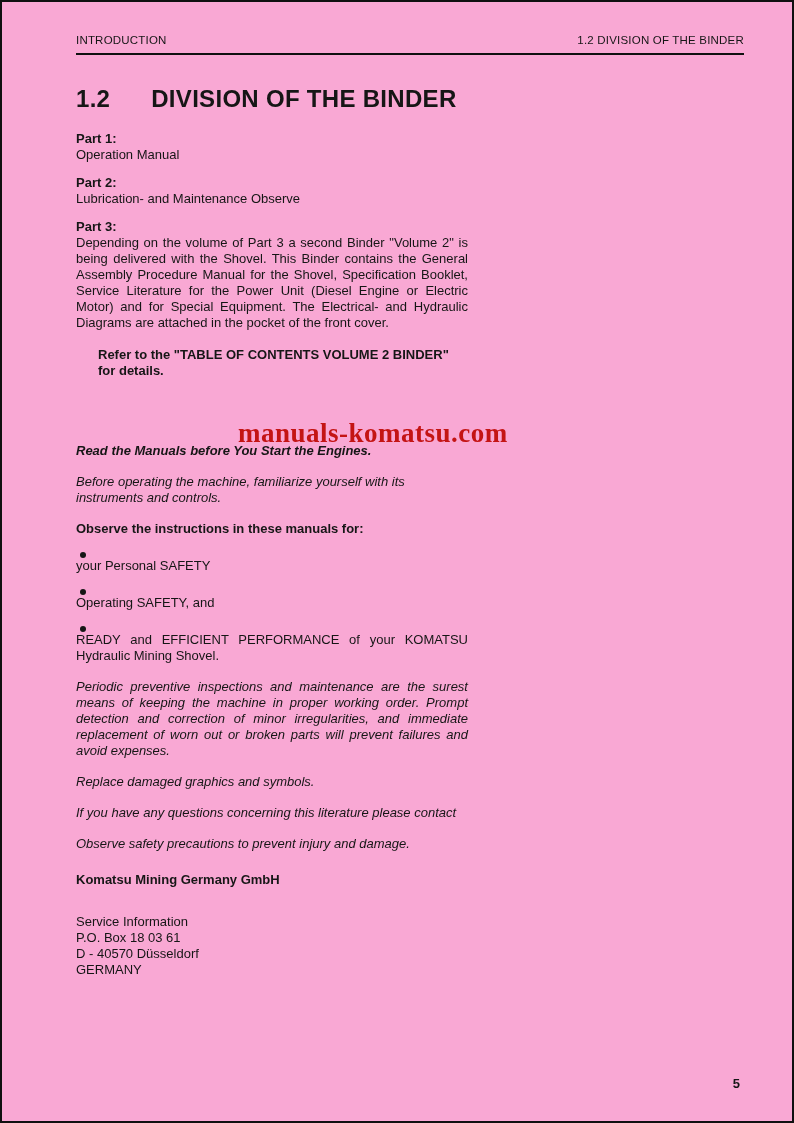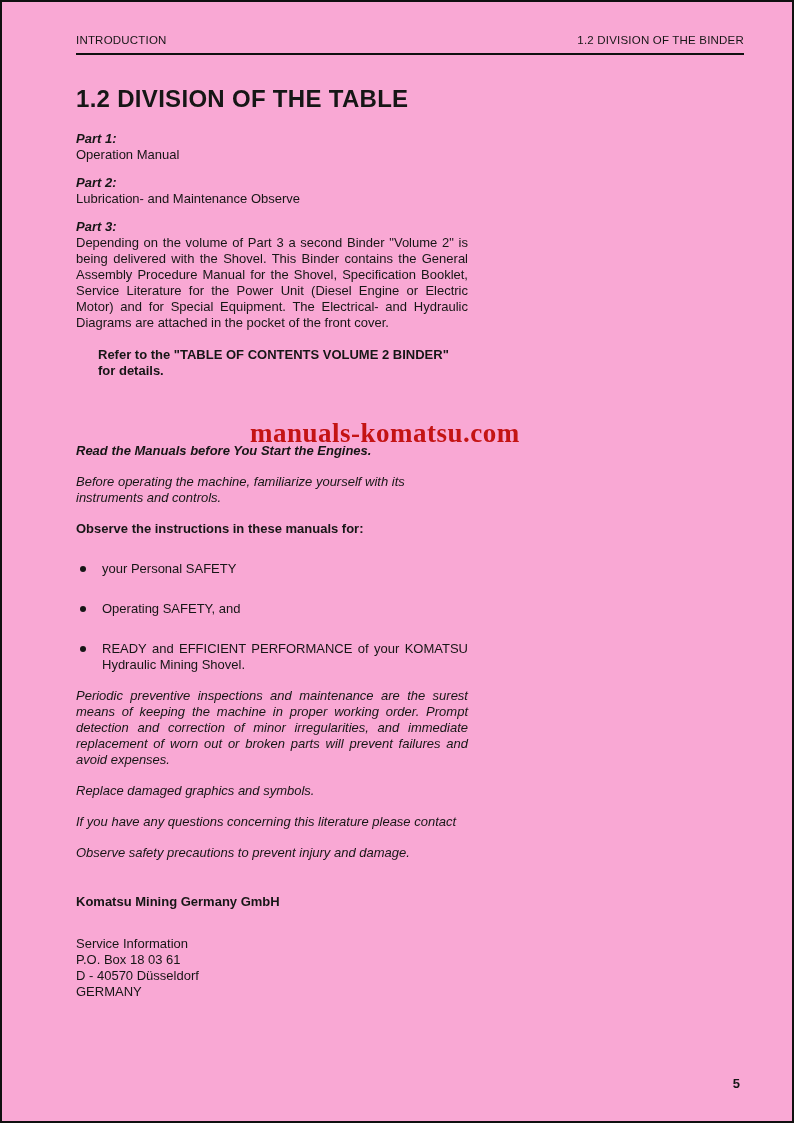--- a/index.html
+++ b/index.html
@@ -25,70 +25,71 @@
     padding-bottom: 7px;
     font-size: 11.5px;
     letter-spacing: 0.2px;
   }
   .title {
     margin-top: 30px;
     font-size: 24px;
     font-weight: bold;
     letter-spacing: 0.3px;
   }
-  .title .num { display: inline-block; }
+  .title .num { display: inline-block; margin-right: 34px; }
   .content {
     width: 392px;
     margin-top: 18px;
     font-size: 13px;
     line-height: 16px;
   }
   .part { margin-top: 12px; }
-  .part-label { font-weight: bold; font-style: italic; }
+  .part-label { font-weight: bold; }
   .justified { text-align: justify; }
   .note {
     font-weight: bold;
     margin: 16px 0 0 22px;
     width: 368px;
   }
   .watermark {
     position: absolute;
     top: 416px;
-    left: 248px;
+    left: 236px;
     font-family: "Liberation Serif", serif;
     font-weight: bold;
     font-size: 27px;
     letter-spacing: 0.5px;
     white-space: nowrap;
   }
   .read-heading {
     margin-top: 64px;
     font-weight: bold;
     font-style: italic;
   }
   .para { margin-top: 15px; font-style: italic; }
   .observe-heading {
     margin-top: 15px;
     font-weight: bold;
   }
   .bullet {
     display: flex;
-    margin-top: 24px;
+    margin-top: 10px;
+    flex-direction: column;
   }
   .bullet .dot {
     flex: 0 0 6px;
     width: 6px;
     height: 6px;
     border-radius: 50%;
     background: #161616;
     margin: 5px 16px 0 4px;
   }
   .bullet .bullet-text { flex: 1; }
   .company {
-    margin-top: 33px;
+    margin-top: 20px;
     font-weight: bold;
   }
   .address { margin-top: 26px; }
   .page-number {
     position: absolute;
     right: 52px;
     bottom: 30px;
     font-size: 13px;
     font-weight: bold;
   }
@@ -98,21 +99,21 @@
 
 <div class="page">
 
   <div class="header">
     <span>INTRODUCTION</span>
     <span>1.2 DIVISION OF THE BINDER</span>
   </div>
 
   <h1 class="title">
     <span class="num">1.2</span>
-    <span>DIVISION OF THE TABLE</span>
+    <span>DIVISION OF THE BINDER</span>
   </h1>
 
   <div class="content">
 
     <div class="part">
       <div class="part-label">Part 1:</div>
       <div>Operation Manual</div>
     </div>
 
     <div class="part">

